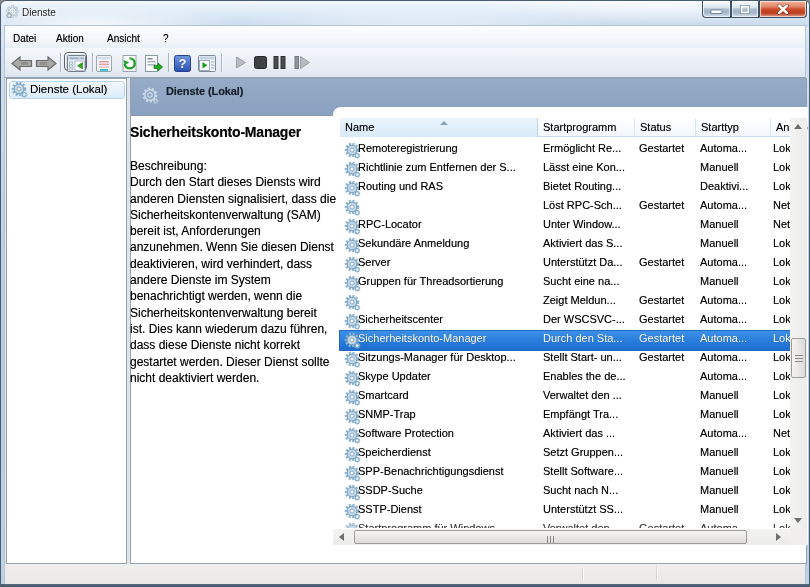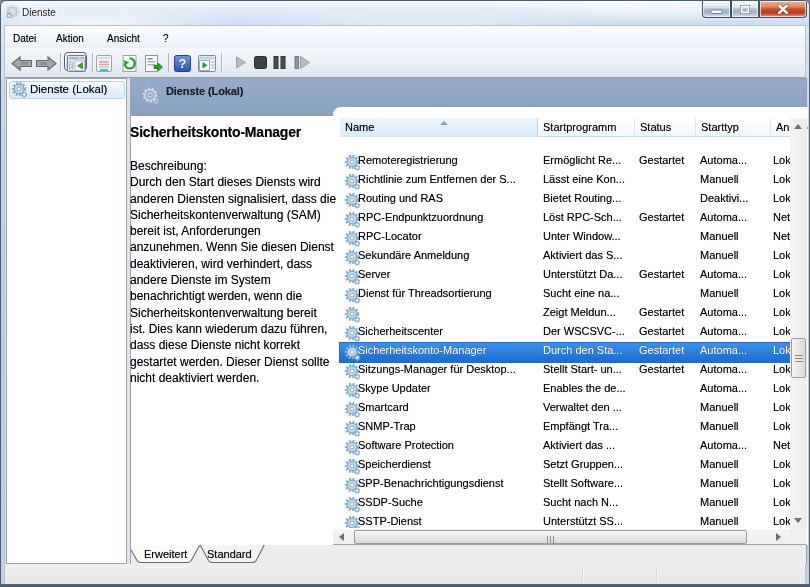--- a/index.html
+++ b/index.html
@@ -54,21 +54,21 @@
 #thead { position:absolute; left:7px; top:0px; width:450px; height:19px; background:linear-gradient(#fff, #f2f7fc); border-bottom:1px solid #c2dcf1; }
 .hc { position:absolute; top:0; height:19px; border-right:1px solid #d8e6f3; }
 .hc span { position:absolute; top:3px; left:5px; white-space:nowrap; }
 #hname { left:0; width:198px; background:linear-gradient(#eaf4fc,#d8eafa); border-right:1px solid #b8d5ec; }
 #hbes { left:198px; width:97px; }
 #hsta { left:295px; width:61px; }
 #hstt { left:356px; width:75px; }
 #han  { left:431px; width:80px; }
 #sortarrow { position:absolute; left:100px; top:3px; width:0; height:0; border-left:4px solid transparent; border-right:4px solid transparent; border-bottom:4px solid #8aa2b8; }
 
-.row { position:absolute; left:7px; width:450px; height:19px; overflow:hidden;margin-top:12px; }
+.row { position:absolute; left:7px; width:450px; height:19px; overflow:hidden; }
 .row span { position:absolute; top:1px; white-space:nowrap; }
 .c1 { left:18px; } .c2 { left:203px; } .c3 { left:299px;text-align:center; } .c4 { left:360px; } .c5 { left:433px; }
 .sel { background:linear-gradient(#3b91e8, #1d6fd2 92%); color:#fff; outline:1px solid #2a69c0; }
 #vsb { position:absolute; left:457px; top:0px; width:17px; height:411px; background:linear-gradient(90deg,#f3f3f2,#ececeb); }
 #vthumb { position:absolute; left:1px; top:220px; width:15px; height:40px; background:linear-gradient(90deg,#f6f5f4,#dcdbda); border:1px solid #9d9d9c; border-radius:2px; }
 .grip { position:absolute; left:3px; top:16px; width:8px; height:1px; background:#8a8a8a; box-shadow:0 3px 0 #8a8a8a, 0 6px 0 #8a8a8a; }
 #hsb { position:absolute; left:0px; top:411px; width:457px; height:16px; background:linear-gradient(#f3f3f2,#ececeb); }
 #hthumb { position:absolute; left:21px; top:1px; width:393px; height:14px; background:linear-gradient(#f6f5f4,#dcdbda); border:1px solid #9d9d9c; border-radius:2px; }
 .hgrip { position:absolute; left:50%; top:5px; margin-left:-4px; width:1px; height:7px; background:#8a8a8a; box-shadow:3px 0 0 #8a8a8a, 6px 0 0 #8a8a8a; }
 .arr { position:absolute; width:0; height:0; }
@@ -324,21 +324,20 @@
                 <svg class="gear" style="position:absolute;left:5px;top:2px;overflow:visible;" width="14" height="14" viewBox="-7 -7 14 14">
                   <circle r="6" fill="none" stroke="#8fb4cf" stroke-width="2.6" stroke-dasharray="2.0 1.5"></circle>
                   <circle r="4.9" fill="#c3d9ea" stroke="#6f9aba" stroke-width="1"></circle>
                   <circle r="2" fill="#f8fbfd" stroke="#84a6c1" stroke-width="0.9"></circle>
                   <g transform="translate(5.2,5.6)">
                     <circle r="2.5" fill="none" stroke="#98bad2" stroke-width="1.3" stroke-dasharray="0.9 0.8"></circle>
                     <circle r="2" fill="#cfe1ef" stroke="#6f9aba" stroke-width="0.8"></circle>
                     <circle r="0.8" fill="#f4f9fc"></circle>
                   </g>
                 </svg>
-                <span class="c1">RPC-Endpunktzuordnung</span>
                 <span class="c2">Löst RPC-Sch...</span>
                 <span class="c3">Gestartet</span>
                 <span class="c4">Automa...</span>
                 <span class="c5">Netzwerkdienst</span>
               </div>
 <div class="row" style="top:76px;">
                 <svg class="gear" style="position:absolute;left:5px;top:2px;overflow:visible;" width="14" height="14" viewBox="-7 -7 14 14">
                   <circle r="6" fill="none" stroke="#8fb4cf" stroke-width="2.6" stroke-dasharray="2.0 1.5"></circle>
                   <circle r="4.9" fill="#c3d9ea" stroke="#6f9aba" stroke-width="1"></circle>
                   <circle r="2" fill="#f8fbfd" stroke="#84a6c1" stroke-width="0.9"></circle>
@@ -392,21 +391,21 @@
                 <svg class="gear" style="position:absolute;left:5px;top:2px;overflow:visible;" width="14" height="14" viewBox="-7 -7 14 14">
                   <circle r="6" fill="none" stroke="#8fb4cf" stroke-width="2.6" stroke-dasharray="2.0 1.5"></circle>
                   <circle r="4.9" fill="#c3d9ea" stroke="#6f9aba" stroke-width="1"></circle>
                   <circle r="2" fill="#f8fbfd" stroke="#84a6c1" stroke-width="0.9"></circle>
                   <g transform="translate(5.2,5.6)">
                     <circle r="2.5" fill="none" stroke="#98bad2" stroke-width="1.3" stroke-dasharray="0.9 0.8"></circle>
                     <circle r="2" fill="#cfe1ef" stroke="#6f9aba" stroke-width="0.8"></circle>
                     <circle r="0.8" fill="#f4f9fc"></circle>
                   </g>
                 </svg>
-                <span class="c1">Dienst für Threadsortierung</span>
+                <span class="c1">Gruppen für Threadsortierung</span>
                 <span class="c2">Sucht eine na...</span>
                 <span class="c3"></span>
                 <span class="c4">Manuell</span>
                 <span class="c5">Lokaler Dienst</span>
               </div>
 <div class="row" style="top:152px;">
                 <svg class="gear" style="position:absolute;left:5px;top:2px;overflow:visible;" width="14" height="14" viewBox="-7 -7 14 14">
                   <circle r="6" fill="none" stroke="#8fb4cf" stroke-width="2.6" stroke-dasharray="2.0 1.5"></circle>
                   <circle r="4.9" fill="#c3d9ea" stroke="#6f9aba" stroke-width="1"></circle>
                   <circle r="2" fill="#f8fbfd" stroke="#84a6c1" stroke-width="0.9"></circle>
@@ -637,31 +636,20 @@
           <div class="arr" style="left:6px;top:4px;border-top:4px solid transparent;border-bottom:4px solid transparent;border-right:5px solid #6e6e6e;"></div>
           <div id="hthumb">
                 <div class="hgrip"></div>
               </div>
           <div class="arr" style="left:443px;top:4px;border-top:4px solid transparent;border-bottom:4px solid transparent;border-left:5px solid #6e6e6e;"></div>
         </div>
         <div style="position:absolute;left:457px;top:411px;width:17px;height:16px;background:#f0efee;"></div>
       </div>
       </div>
     </div>
-    <div id="tabstrip">
-        <svg width="675" height="20" viewBox="0 0 675 20" style="position:absolute;left:0;top:-1px;">
-<rect x="0" y="0" width="675" height="20" fill="#efedec"></rect>
-<line x1="0" y1="0.5" x2="675" y2="0.5" stroke="#9aa5b1"></line>
-<path d="M-3 0.5 L6 16.5 Q7.2 18.5 10 18.5 L56 18.5 Q59 18.5 60.2 16.5 L69 0.5 Z" fill="#fbfbfa" stroke="#6e6e6e" stroke-width="1.1"></path>
-<rect x="-2" y="0" width="69" height="1.6" fill="#fdfdfc"></rect>
-<path d="M-2 0.5 L6.5 16.5 Q7.7 18.5 10.5 18.5 L50 18.5 Q53 18.5 54.2 16.5 L62.5 0.5 Z" fill="#f4f3f1" stroke="#6e6e6e" stroke-width="1.1" transform="translate(71,0)"></path>
-<text x="13" y="14" font-size="11" fill="#000">Erweitert</text>
-<text x="76" y="14" font-size="11" fill="#000">Standard</text>
-</svg>
-      </div>
   </div>
 
   <div id="statusbar">
       <div style="position:absolute;left:577px;top:3px;width:1px;height:14px;background:#d8d5d2;box-shadow:1px 0 0 #fbfaf9;"></div>
       <div style="position:absolute;left:651px;top:3px;width:1px;height:14px;background:#d8d5d2;box-shadow:1px 0 0 #fbfaf9;"></div>
     </div>
   <div id="bottomedge"></div>
 </div>
 
 </body></html>

